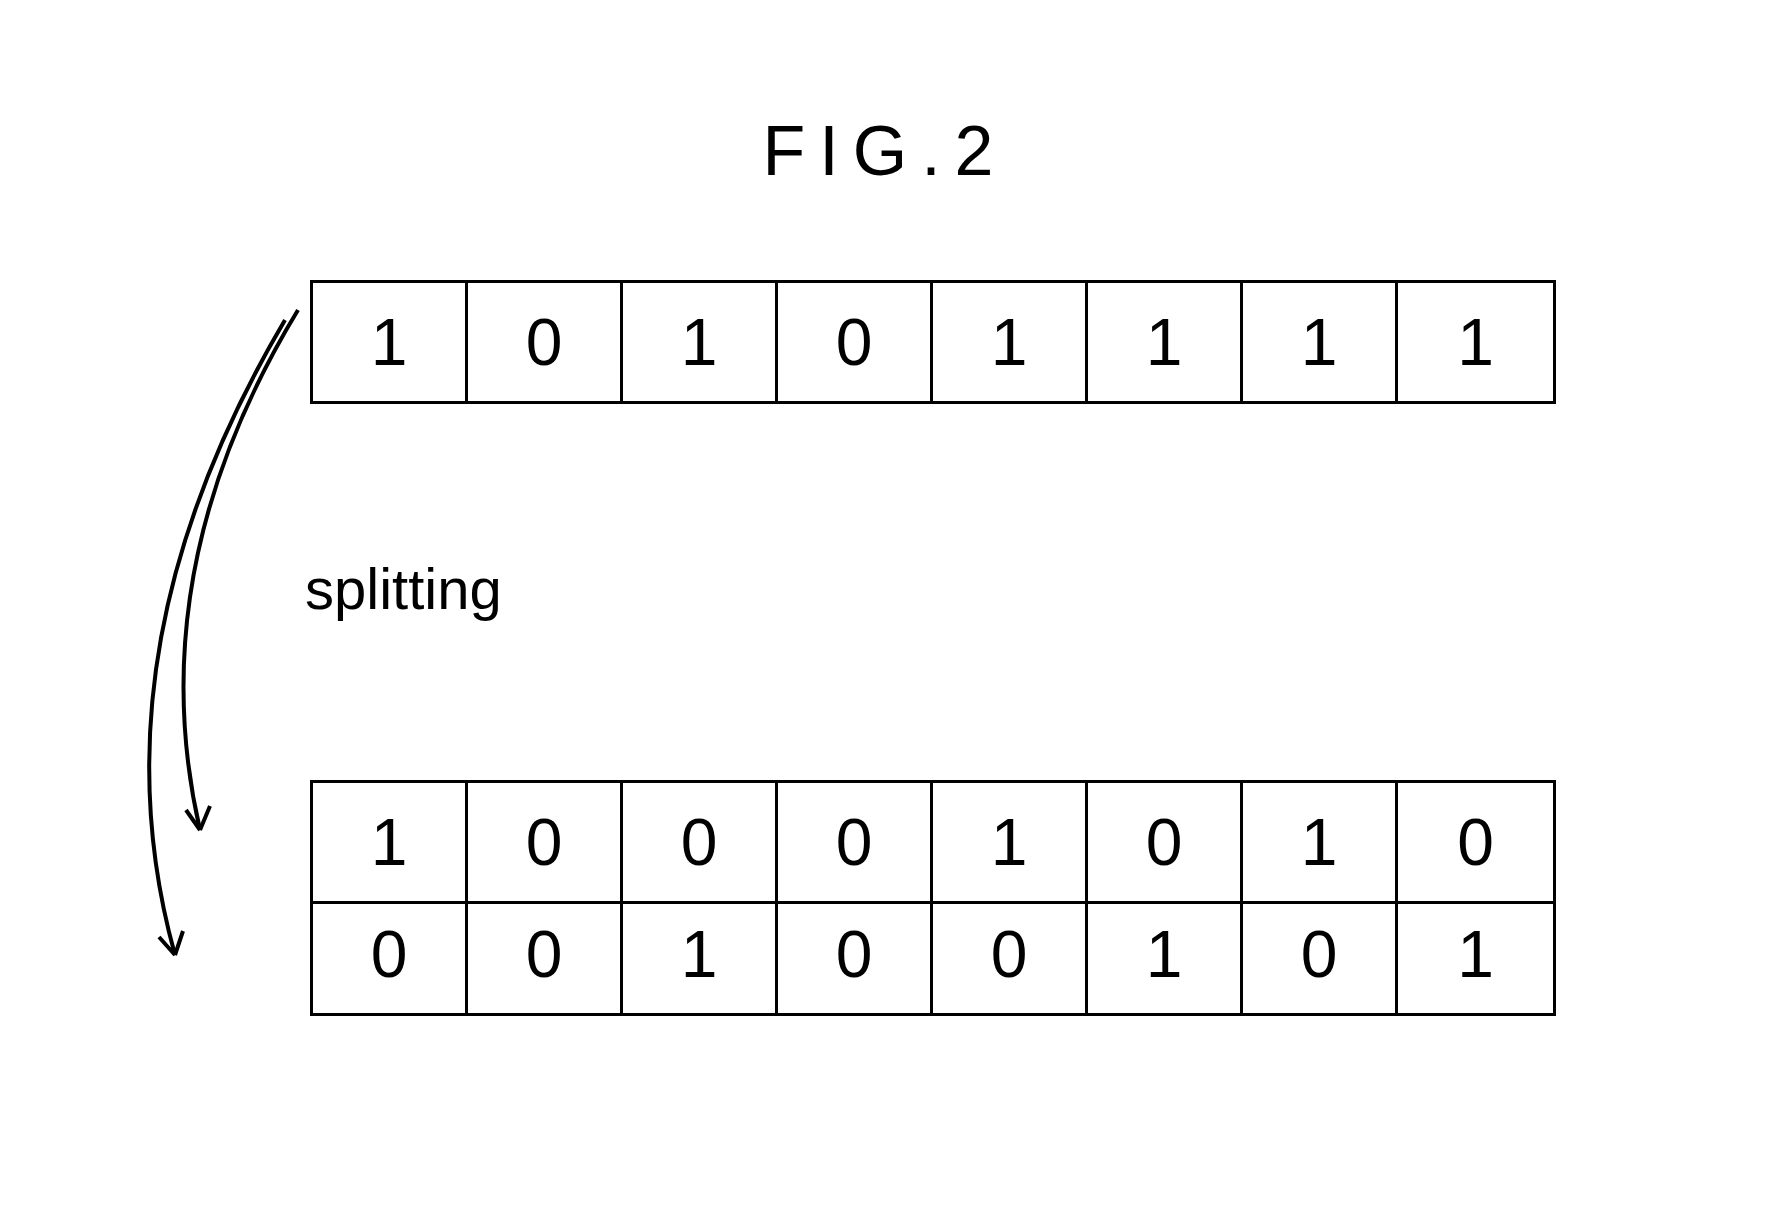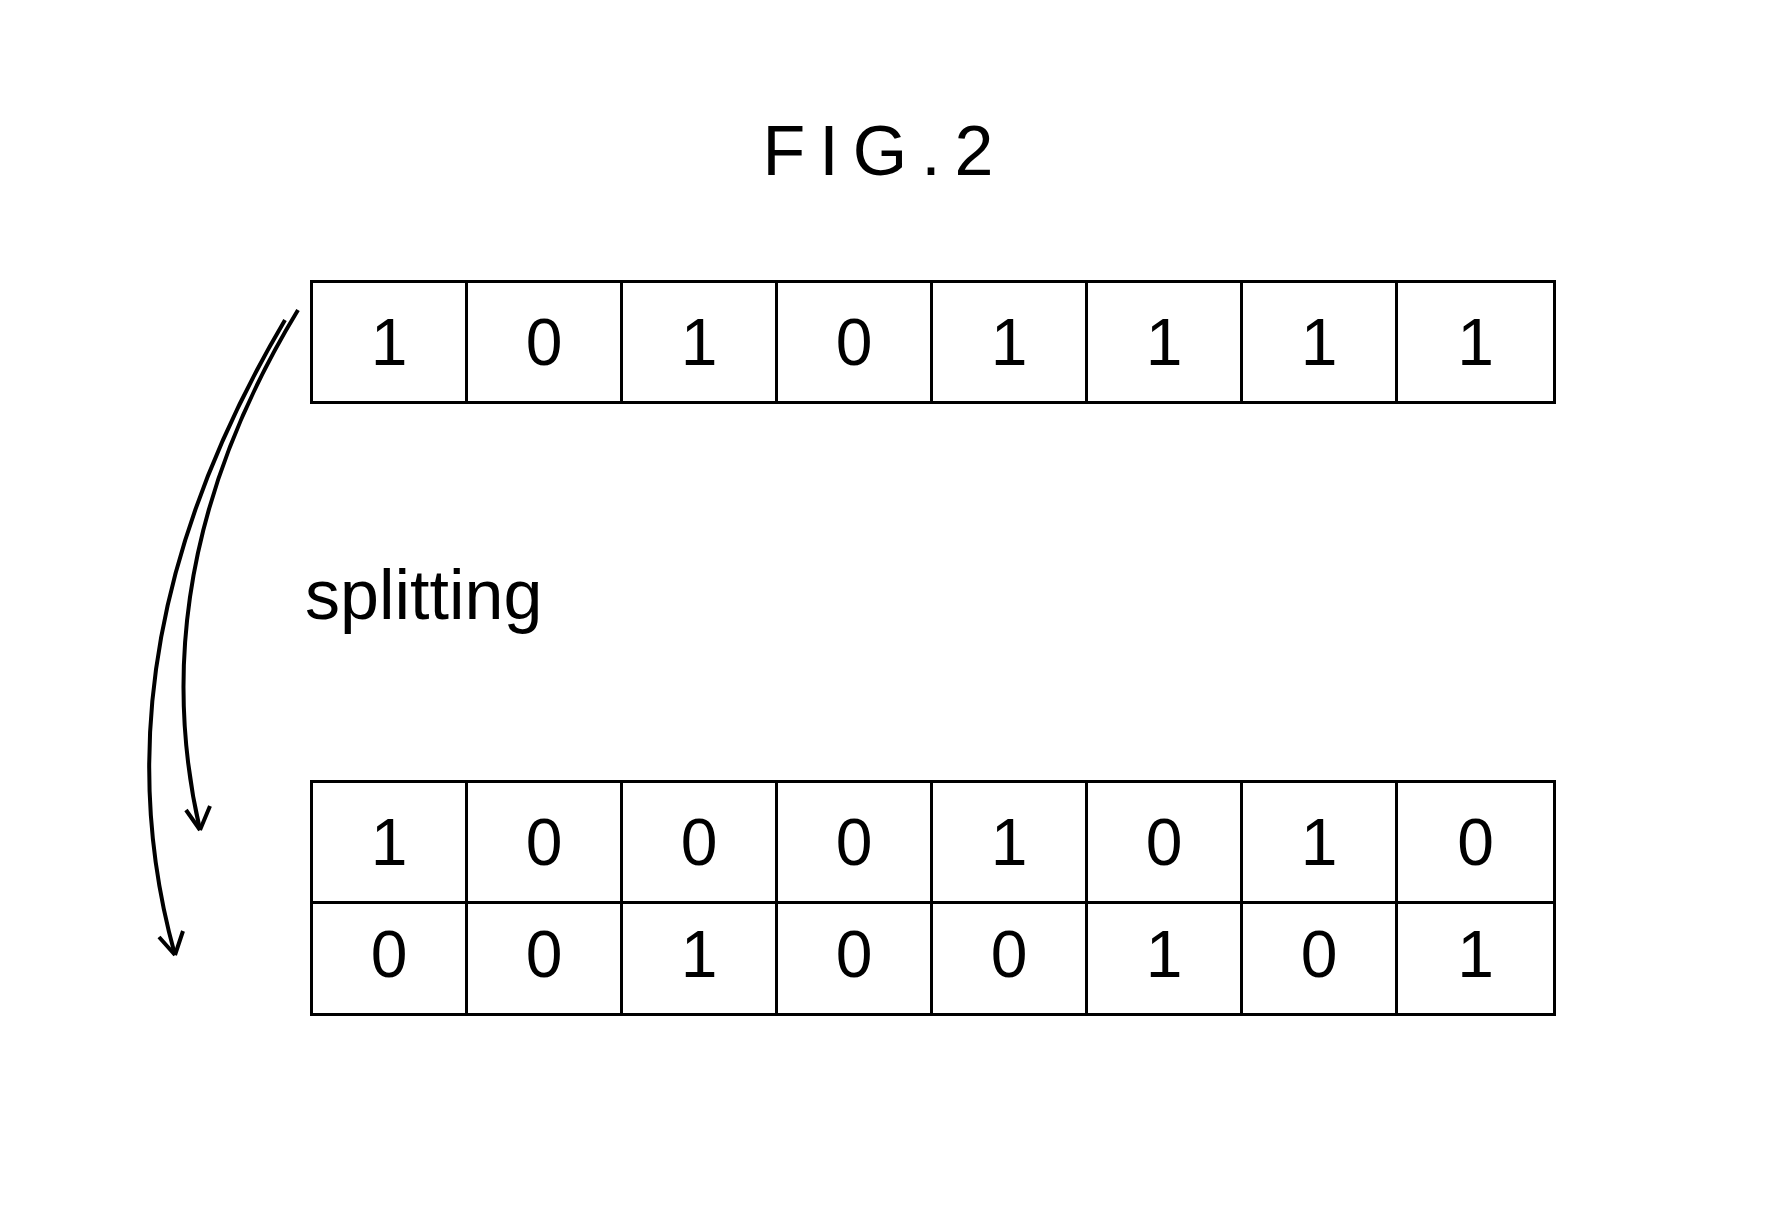--- a/index.html
+++ b/index.html
@@ -56,21 +56,21 @@
     .bit-cell:last-child {
       border-right: none;
     }
     .bit-row-bottom {
       border-top: none;
     }
     .splitting-label {
       position: absolute;
       top: 555px;
       left: 305px;
-      font-size: 70px;
+      font-size: 58px;
       font-weight: normal;
       color: #000;
     }
     .arrow-container {
       position: absolute;
       top: 290px;
       left: 130px;
       width: 200px;
       height: 730px;
     }

